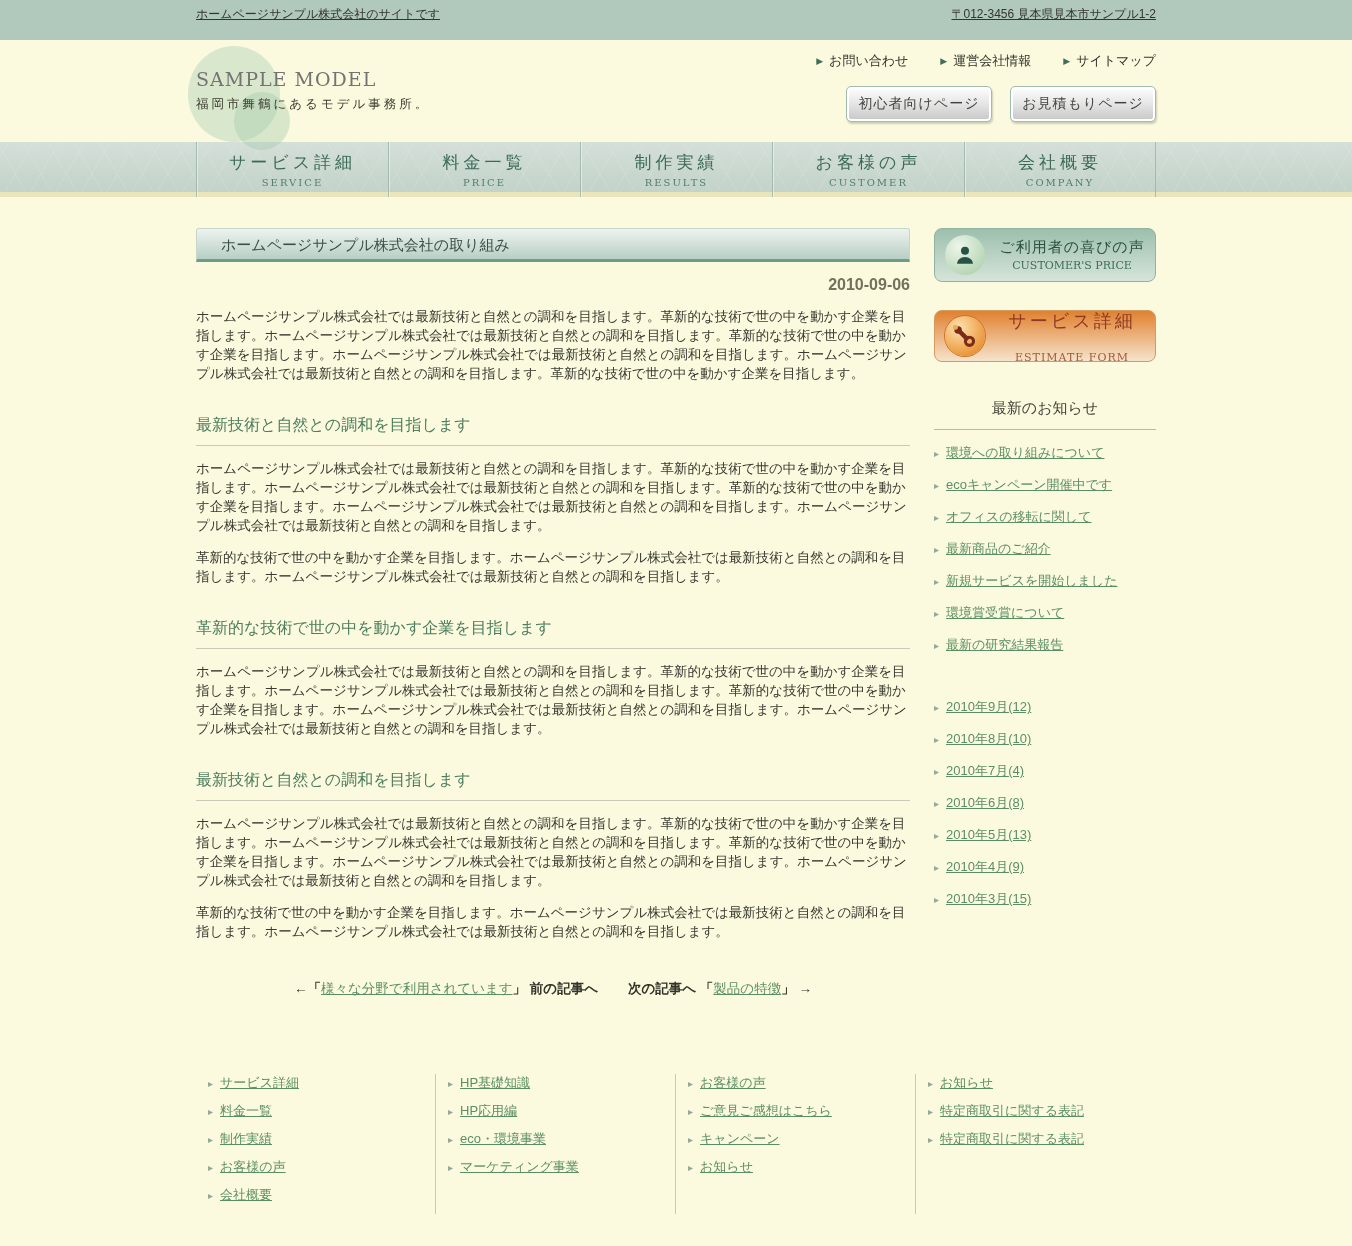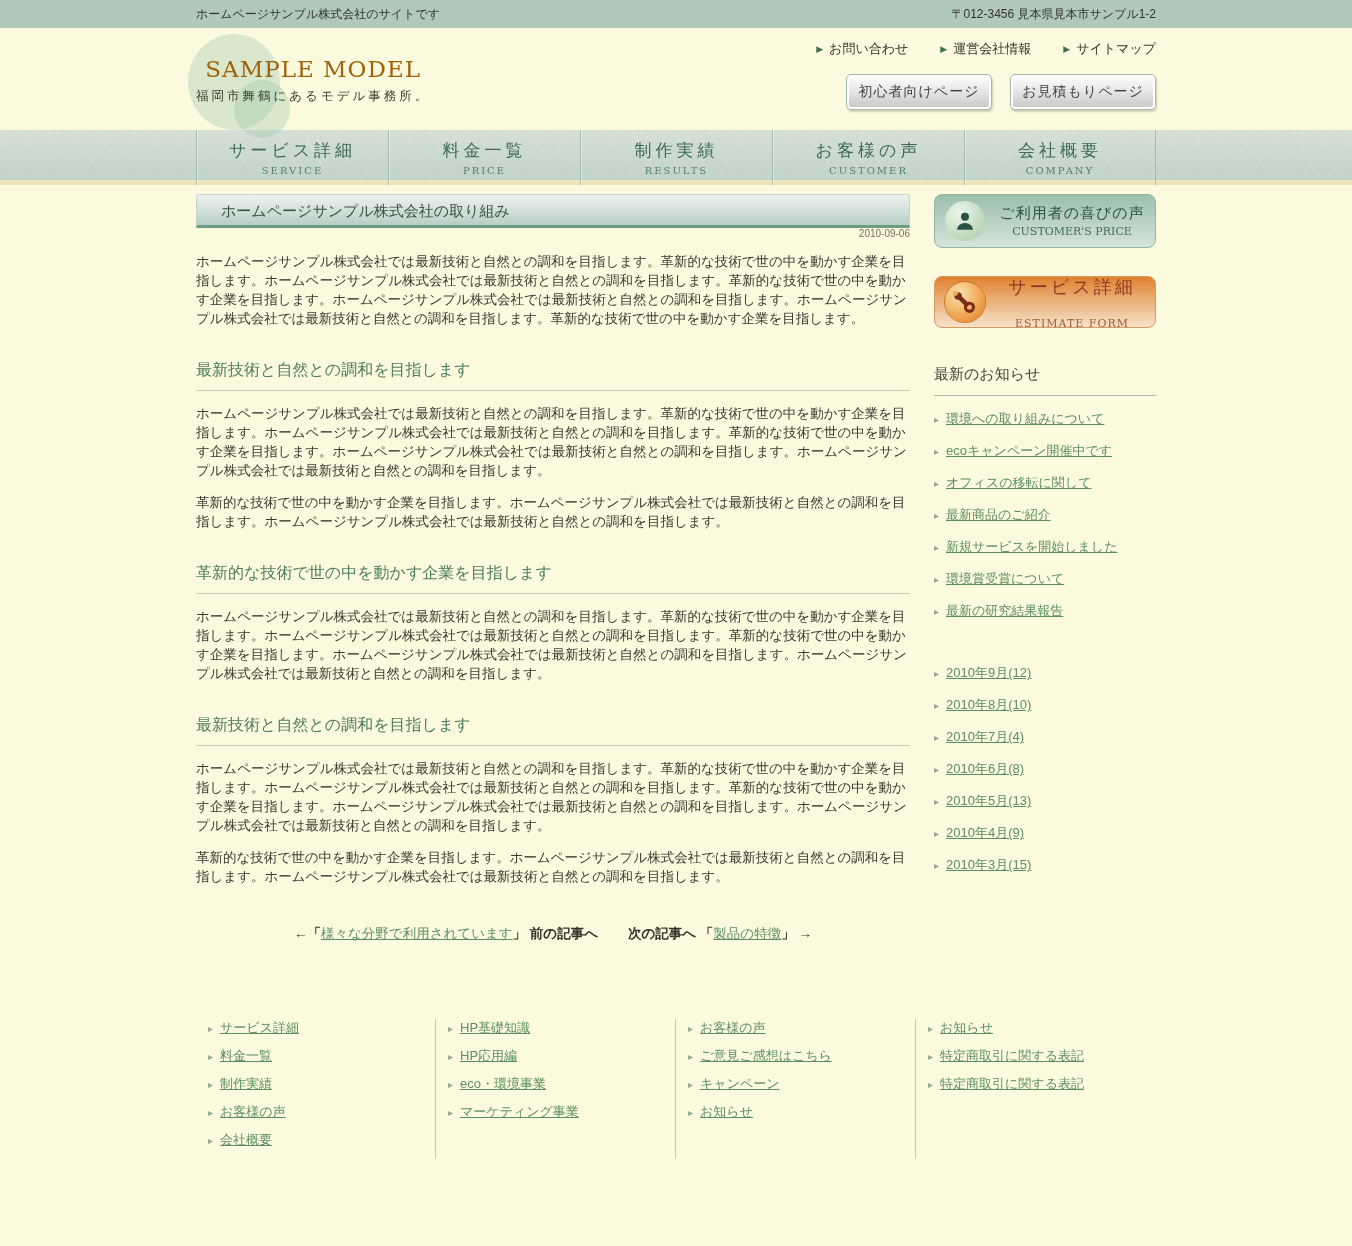--- a/index.html
+++ b/index.html
@@ -7,31 +7,31 @@
   body {
     font-family:"Liberation Sans","DejaVu Sans",sans-serif;
     background:#fbfade;
     color:#3a3a32;
     min-height:1246px;
     position:relative;
   }
   .container { width:960px; margin:0 auto; }
 
   
-  .topbar { background:#b1c8bc; height:28px; font-size:12px; color:#34352c; }
+  .topbar { background:#b1c8bc; height:40px; font-size:12px; color:#34352c;text-decoration:underline; }
   .topbar .container { display:flex; justify-content:space-between; align-items:center; height:28px; }
 
   
   .header { height:102px; background:#fbfade; }
   .header .container { display:flex; justify-content:space-between; height:102px; }
   .logo { position:relative; padding-top:28px; }
   .logo .deco1,.logo .deco2 { position:absolute; border-radius:50%; }
   .logo .deco1 { width:92px; height:96px; left:-8px; top:6px; background:rgba(170,205,178,.42); }
   .logo .deco2 { width:56px; height:58px; left:38px; top:52px; background:rgba(160,200,170,.38); }
-  .logo-title { position:relative; font-family:"DejaVu Serif","Liberation Serif",serif; font-size:23px; color:#a16207; letter-spacing:1px; font-weight:normal;text-align:center; }
+  .logo-title { position:relative; font-family:"DejaVu Serif","Liberation Serif",serif; font-size:19px; color:#737373; letter-spacing:1px; font-weight:normal; }
   .logo-tagline { position:relative; font-family:"DejaVu Serif","Liberation Serif",serif; font-size:12.5px; color:#3c3c30; letter-spacing:3px; margin-top:6px; }
   .header-right { padding-top:12px; text-align:right; }
   .header-links { display:flex; gap:32px; justify-content:flex-end; font-size:13px; margin-bottom:16px; }
   .hlink { display:flex; align-items:center; gap:6px; color:#33332a; cursor:pointer; }
   .hlink .arr { color:#3f6e57; font-size:9px; }
   .header-buttons { display:flex; gap:18px; justify-content:flex-end; }
   .hbtn {
     width:146px; height:36px; border-radius:5px;
     border:1px solid #9fbcae;
     background:linear-gradient(180deg,#ffffff 0%,#e8e8e8 45%,#c6c6c6 100%);
@@ -53,34 +53,34 @@
   .nav li {
     width:192px; height:55px; text-align:center; padding-top:9px; cursor:pointer;
     border-left:1px solid rgba(150,176,163,.75);
     box-shadow:inset 1px 0 0 rgba(255,255,255,.45);
   }
   .nav li:last-child { border-right:1px solid rgba(150,176,163,.75); }
   .nav-label { font-family:"DejaVu Serif","Liberation Serif",serif; font-size:17px; color:#3c6a57; letter-spacing:4px; }
   .nav-sub { font-family:"DejaVu Serif","Liberation Serif",serif; font-size:10px; color:#527e6b; letter-spacing:2px; margin-top:3px; }
 
   
-  .main-wrap { padding-top:9px; }
+  .main-wrap { padding-top:31px; }
   .cols { display:flex; gap:24px; align-items:flex-start; }
   .article-col { width:714px; }
   .sidebar { width:222px; }
 
   
   .article-title {
     height:34px; line-height:32px; padding-left:24px;
     background:linear-gradient(180deg,#eef3ef 0%,#b7cfc4 100%);
     border:1px solid #c6d6cc; border-bottom:3px solid #6f9c88;
     border-radius:3px 3px 0 0;
     font-size:15px; font-weight:normal; color:#3a5044;
   }
-  .article-date { text-align:right; font-size:10px; font-weight:normal; color:#75705c; margin-top:0; }
+  .article-date { text-align:right; font-size:16px; font-weight:bold; color:#75705c; margin-top:14px; }
   .article-col p { font-size:13.5px; line-height:19px; margin-top:13px; }
   .article-col h2 {
     font-size:16px; font-weight:normal; color:#4d7d5e;
     margin-top:32px; padding-bottom:9px; border-bottom:1px solid #c9c9b6;
   }
   .pagination { margin-top:39px; text-align:center; font-size:13.5px; font-weight:bold; color:#33332a; }
   .pagination .gap { display:inline-block; width:30px; }
   .pagination a { font-weight:normal; }
   a.glink { color:#5b8f63; text-decoration:underline; cursor:pointer; }
 
@@ -97,21 +97,21 @@
   .banner .btxt { text-align:center; flex:1; font-family:"DejaVu Serif","Liberation Serif",serif; }
   .banner-green .bt1 { font-size:15px; color:#2c523f; letter-spacing:1px; }
   .banner-green .bt2 { font-size:11px; color:#3f6e57; margin-top:2px; }
   .banner-orange .bt1 { font-size:18px; color:#8e3b25; letter-spacing:3px; }
   .banner-orange .bt2 { font-size:11px; color:#a05c3a; letter-spacing:1px; margin-top:18px; }
 
   .side-heading {
     font-size:15px; font-weight:normal; color:#45443a;
     padding-bottom:11px; border-bottom:1px solid #b9b9a8;
   }
-  .news-block { margin-top:37px; }
+  .news-block { margin-top:37px;text-align:center; }
   .archive-block { margin-top:44px; }
   .side-list { list-style:none; margin-top:4px; }
   .side-list li { margin-top:14px; font-size:13px; display:flex; gap:7px; align-items:baseline; }
   .marker { color:#96a797; font-size:10px; flex:0 0 auto; }
 
   
   .footer-nav { margin-top:76px; display:flex; }
   .fcol { width:240px; padding-left:12px; }
   .fcol:not(:last-child) { border-right:1px solid #c8c8b4; }
   .fcol ul { list-style:none; }

